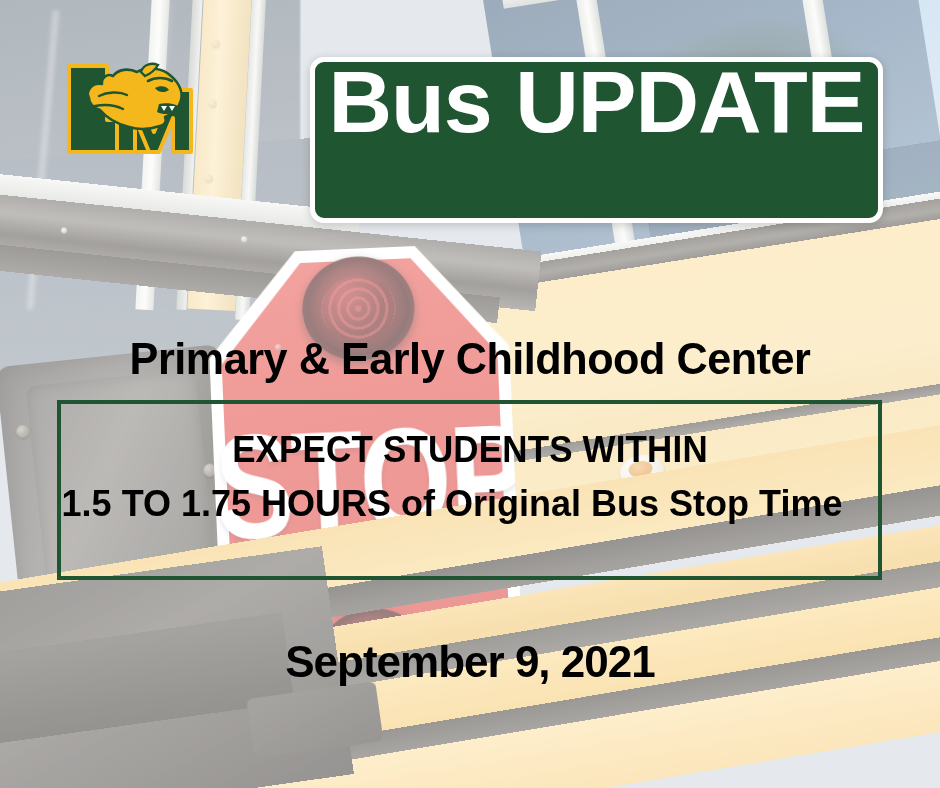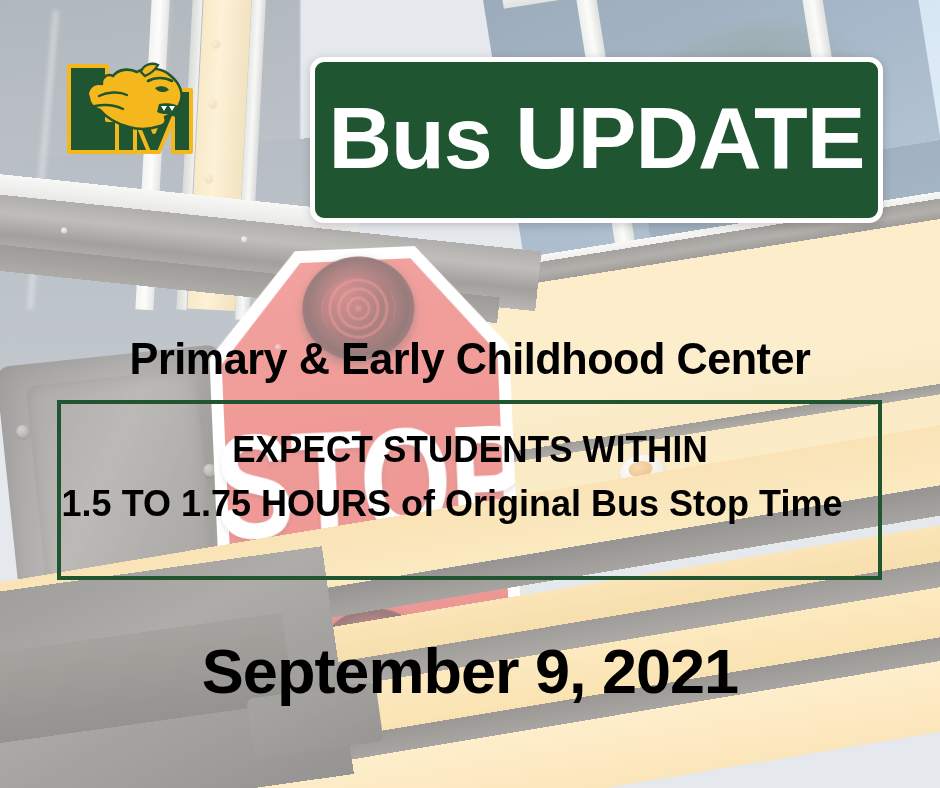--- a/index.html
+++ b/index.html
@@ -264,21 +264,21 @@
   .logo{
     position:absolute; left:55px; top:48px; width:150px; height:125px;
   }
   .logo svg{ display:block; width:100%; height:100%; }
 
   .banner{
     position:absolute; left:310px; top:57px; width:573px; height:166px;
     background:#1f5530;
     border:5px solid #ffffff;
     border-radius:14px;
-    display:flex; align-items:center; justify-content:center;
+    display:flex; align-items:flex-start; justify-content:center;
     box-shadow:0 2px 10px rgba(0,0,0,.18);
   }
   .banner-text{
     color:#ffffff;
     font-family:"Liberation Sans", sans-serif;
     font-weight:bold;
     font-size:88px;
     line-height:1;
     letter-spacing:-1px;
     white-space:nowrap;
@@ -316,21 +316,21 @@
     font-family:"Liberation Sans", sans-serif;
     font-weight:bold; font-size:36px; line-height:1;
     color:#000; letter-spacing:0px;
     transform:scaleX(1.0);
   }
 
   .date{
     position:absolute; left:0; top:640px; width:940px;
     text-align:center;
     font-family:"Liberation Sans", sans-serif;
-    font-weight:bold; font-size:63px; line-height:1;
+    font-weight:bold; font-size:44px; line-height:1;
     color:#000; letter-spacing:-1px;
   }
 </style>
 </head>
 <body>
 
 <div class="poster">
 
   <div class="photo">
 

